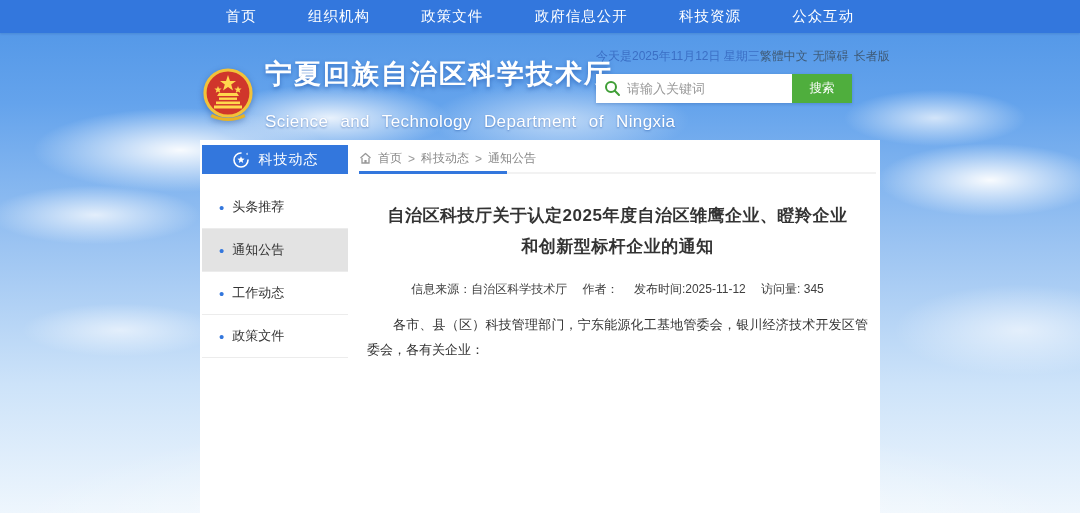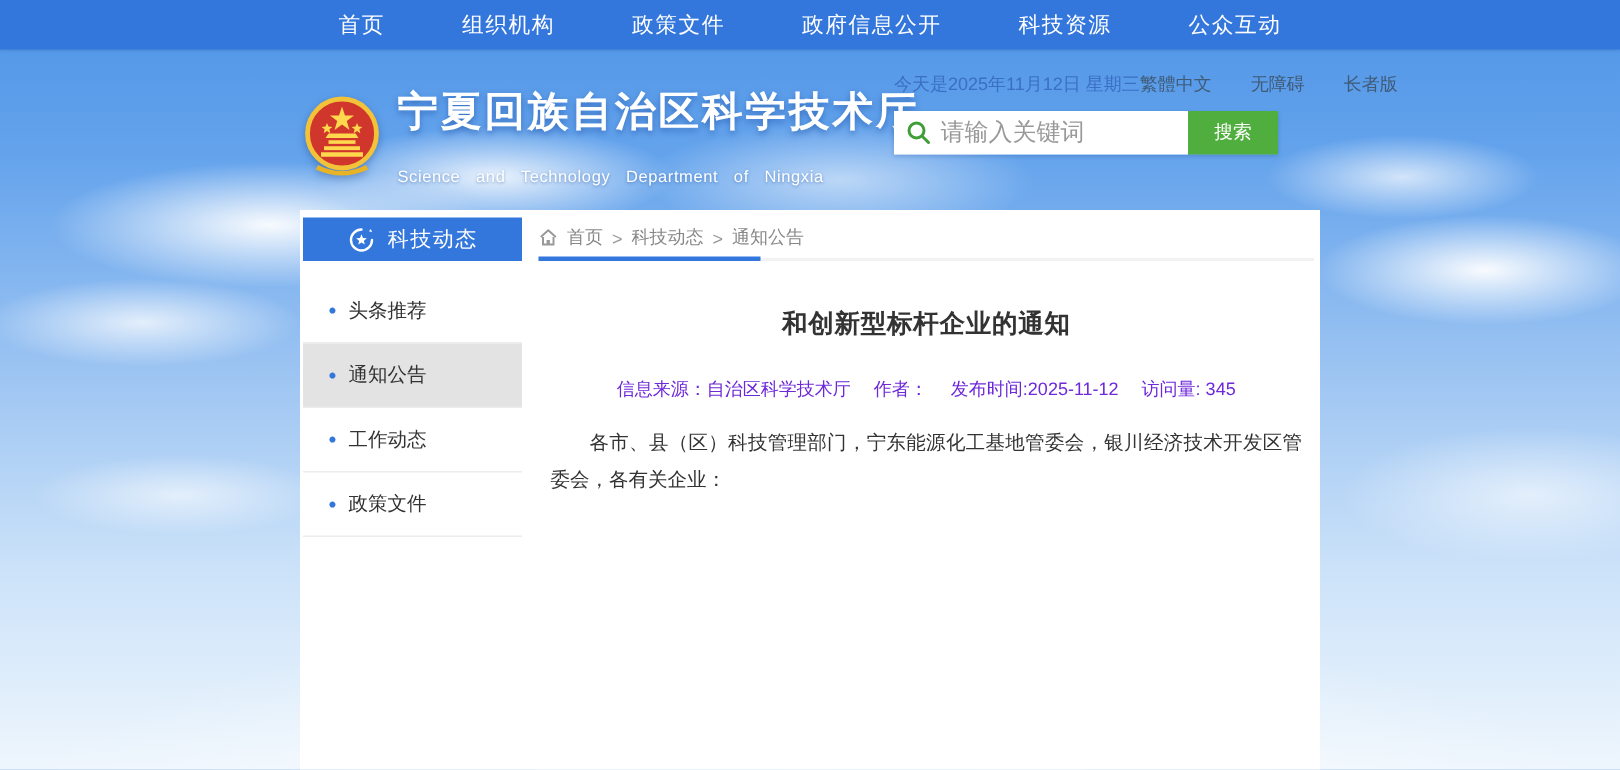--- a/index.html
+++ b/index.html
@@ -37,36 +37,36 @@
   .nav-item { color:#ffffff; font-size:14.5px; letter-spacing:1px; cursor:pointer; white-space:nowrap; }
   
   .header { position:absolute; top:44px; left:200px; width:680px; height:92px; z-index:4; }
   .brand { position:absolute; left:2px; top:12px; display:flex; align-items:center; gap:11px; }
   .emblem { filter:drop-shadow(0 2px 3px rgba(20,60,130,.4)); }
   .brand-cn {
     color:#fff; font-size:27px; font-weight:bold; letter-spacing:2px; white-space:nowrap;
     text-shadow:0 2px 4px rgba(25,75,160,.55);
   }
   .brand-en {
-    color:#fff; font-size:11px; margin-top:20px; letter-spacing:.4px; word-spacing:7px; white-space:nowrap;
+    color:#fff; font-size:17px; margin-top:20px; letter-spacing:.4px; word-spacing:7px; white-space:nowrap;
     text-shadow:0 1px 2px rgba(25,75,160,.5);
   }
   .header-right { position:absolute; top:4px; right:6px; width:278px; }
   .meta-row { display:flex; justify-content:space-between; align-items:center; font-size:12px; white-space:nowrap; }
   .date-text { color:#3b6fc5; }
-  .quick-links { display:flex; gap:26px; }
+  .quick-links { display:flex; gap:5px; }
   .quick-link { color:#3f5b78; cursor:pointer; }
   .search-row {
     margin-top:9px; width:256px; height:29px; display:flex;
     box-shadow:0 1px 3px rgba(20,60,130,.25);
   }
   .search-box { position:relative; flex:1; background:#fff; display:flex; align-items:center; }
   .search-box input {
     width:100%; height:100%; border:none; outline:none; background:transparent;
-    padding:0 6px 0 31px; font-size:16px; color:#333;
+    padding:0 6px 0 31px; font-size:13px; color:#333;
     font-family:"Liberation Sans","DejaVu Sans",sans-serif;
   }
   .search-box input::placeholder { color:#999; }
   .search-icon { position:absolute; left:8px; top:6px; }
   .search-btn {
     width:60px; border:none; background:#4fae3d; color:#fff; font-size:12.5px; cursor:pointer;
     font-family:"Liberation Sans","DejaVu Sans",sans-serif;
   }
   
   .container {
@@ -94,21 +94,21 @@
   }
   .crumb { cursor:pointer; }
   .crumb-sep { color:#999; }
   .breadcrumb-row::after {
     content:""; position:absolute; left:0; bottom:-2px; width:148px; height:3px; background:#3377dd;
   }
   .article { padding:27px 8px 0 8px; }
   .article-title {
     text-align:center; font-size:17px; font-weight:bold; color:#333; line-height:1.8; letter-spacing:.5px;
   }
-  .article-meta { text-align:center; font-size:12px; color:#6d28d9; margin-top:19px; white-space:nowrap; }
+  .article-meta { text-align:center; font-size:12px; color:#404040; margin-top:19px; white-space:nowrap; }
   .article-meta span { margin:0 6px; }
   .article-body { margin-top:15px; font-size:13px; color:#333; line-height:1.92; text-align:justify; }
   .article-body p { margin:0; text-indent:2em; }
 </style>
 </head>
 <body>
 
 <div class="sky"></div>
 
 <div class="topnav">
@@ -203,20 +203,21 @@
       </svg>
       <span class="crumb">首页</span>
       <span class="crumb-sep">&gt;</span>
       <span class="crumb">科技动态</span>
       <span class="crumb-sep">&gt;</span>
       <span class="crumb">通知公告</span>
     </div>
 
     <div class="article">
       <div class="article-title">
+        <div>自治区科技厅关于认定2025年度自治区雏鹰企业、瞪羚企业</div>
         <div>和创新型标杆企业的通知</div>
       </div>
 
       <div class="article-meta">
         <span>信息来源：自治区科学技术厅</span>
         <span>作者：</span>
         <span>发布时间:2025-11-12</span>
         <span>访问量: 345</span>
       </div>
 

